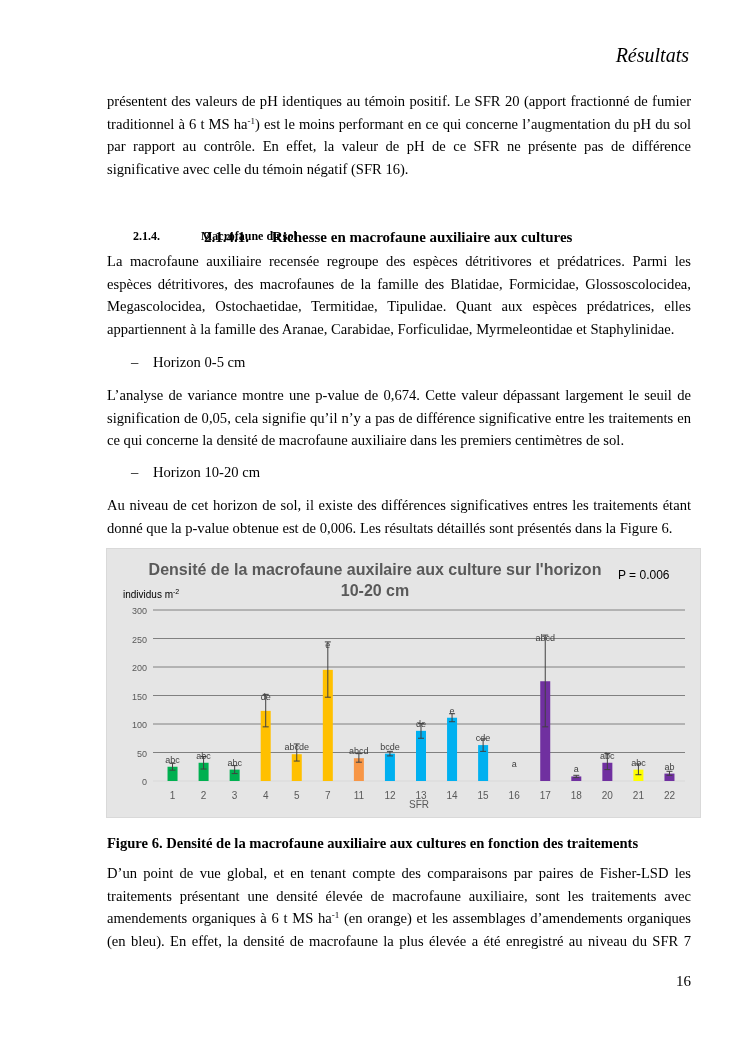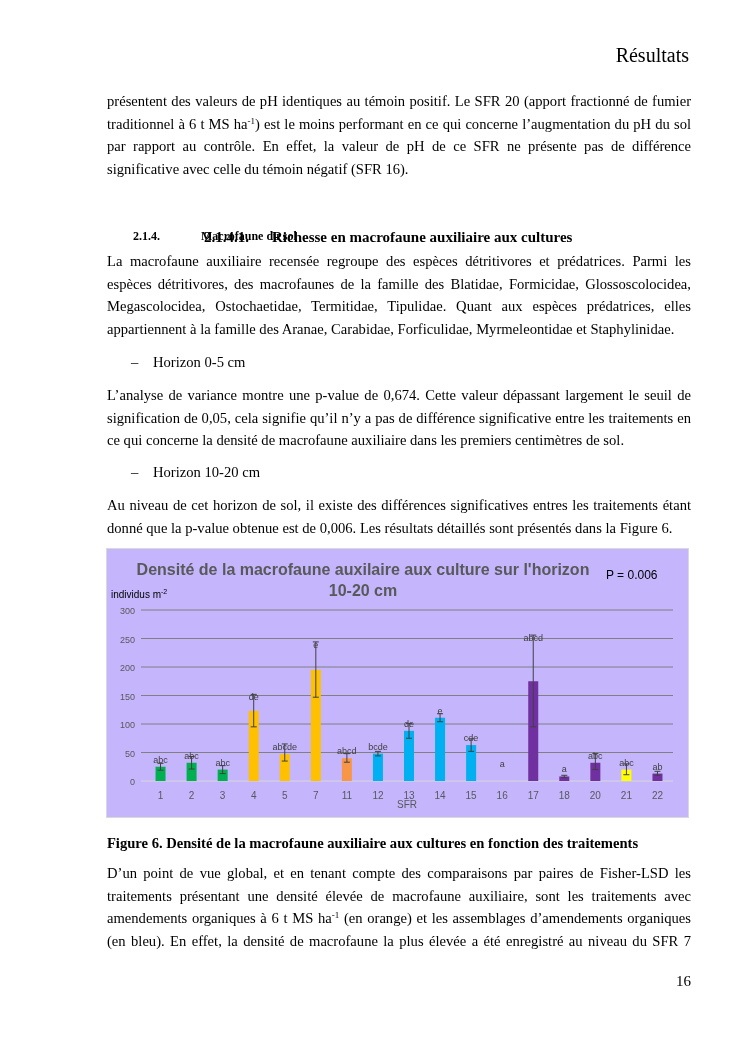--- a/index.html
+++ b/index.html
@@ -1,27 +1,27 @@
 <!DOCTYPE html>
 <html><head>
 <meta charset="utf-8">
 <style>
   html, body { margin: 0; padding: 0; background: #ffffff; }
   body { width: 745px; height: 1053px; position: relative; overflow: hidden; font-family: "Liberation Serif", serif; color: #000; }
-  .header { position: absolute; right: 56px; top: 44px; font-size: 20px; }
+  .header { position: absolute; right: 56px; top: 44px; font-style: italic; font-size: 20px; }
   .para { position: absolute; left: 107px; width: 584px; font-size: 14.6px; line-height: 22.6px; text-align: justify; text-align-last: left; }
   .para.full-last { text-align-last: justify; }
   sup { font-size: 9px; line-height: 0; vertical-align: 5px; }
   .h3 { position: absolute; left: 133px; top: 193px; font-weight: bold; font-size: 12px; margin-top: 36px; }
   .h3 .num { display: inline-block; width: 68px; }
   .h4 { position: absolute; left: 204px; top: 229px; font-weight: bold; font-size: 15px; }
   .h4 .num { display: inline-block; width: 68px; }
   .bullet { position: absolute; left: 131px; font-size: 14.6px; }
   .bullet .dash { display: inline-block; width: 22px; }
-  .chart-box { position: absolute; left: 106px; top: 548px; width: 581px; height: 268px; border: 1px solid #d9d9d9; background: #c4b5fd; }
+  .chart-box { position: absolute; left: 106px; top: 548px; width: 581px; height: 268px; border: 1px solid #d9d9d9; background: #e5e5e5; padding-left: 12px; }
   .caption { position: absolute; left: 0; width: 745px; top: 835px; text-align: center; font-size: 14.6px; font-weight: bold; }
   .page-num { position: absolute; left: 676px; top: 973px; font-size: 15px; }
   svg text { font-family: "Liberation Sans", sans-serif; }
 </style>
 </head>
 <body>
 
 <div class="header">Résultats</div>
 
 <div class="para" style="top:90px;"><span>présentent des valeurs de pH identiques au témoin positif. Le SFR 20 (apport fractionné de fumier traditionnel à 6 t MS ha</span><sup>-1</sup><span>) est le moins performant en ce qui concerne l’augmentation du pH du sol par rapport au contrôle. En effet, la valeur de pH de ce SFR ne présente pas de différence significative avec celle du témoin négatif (SFR 16).</span></div>

